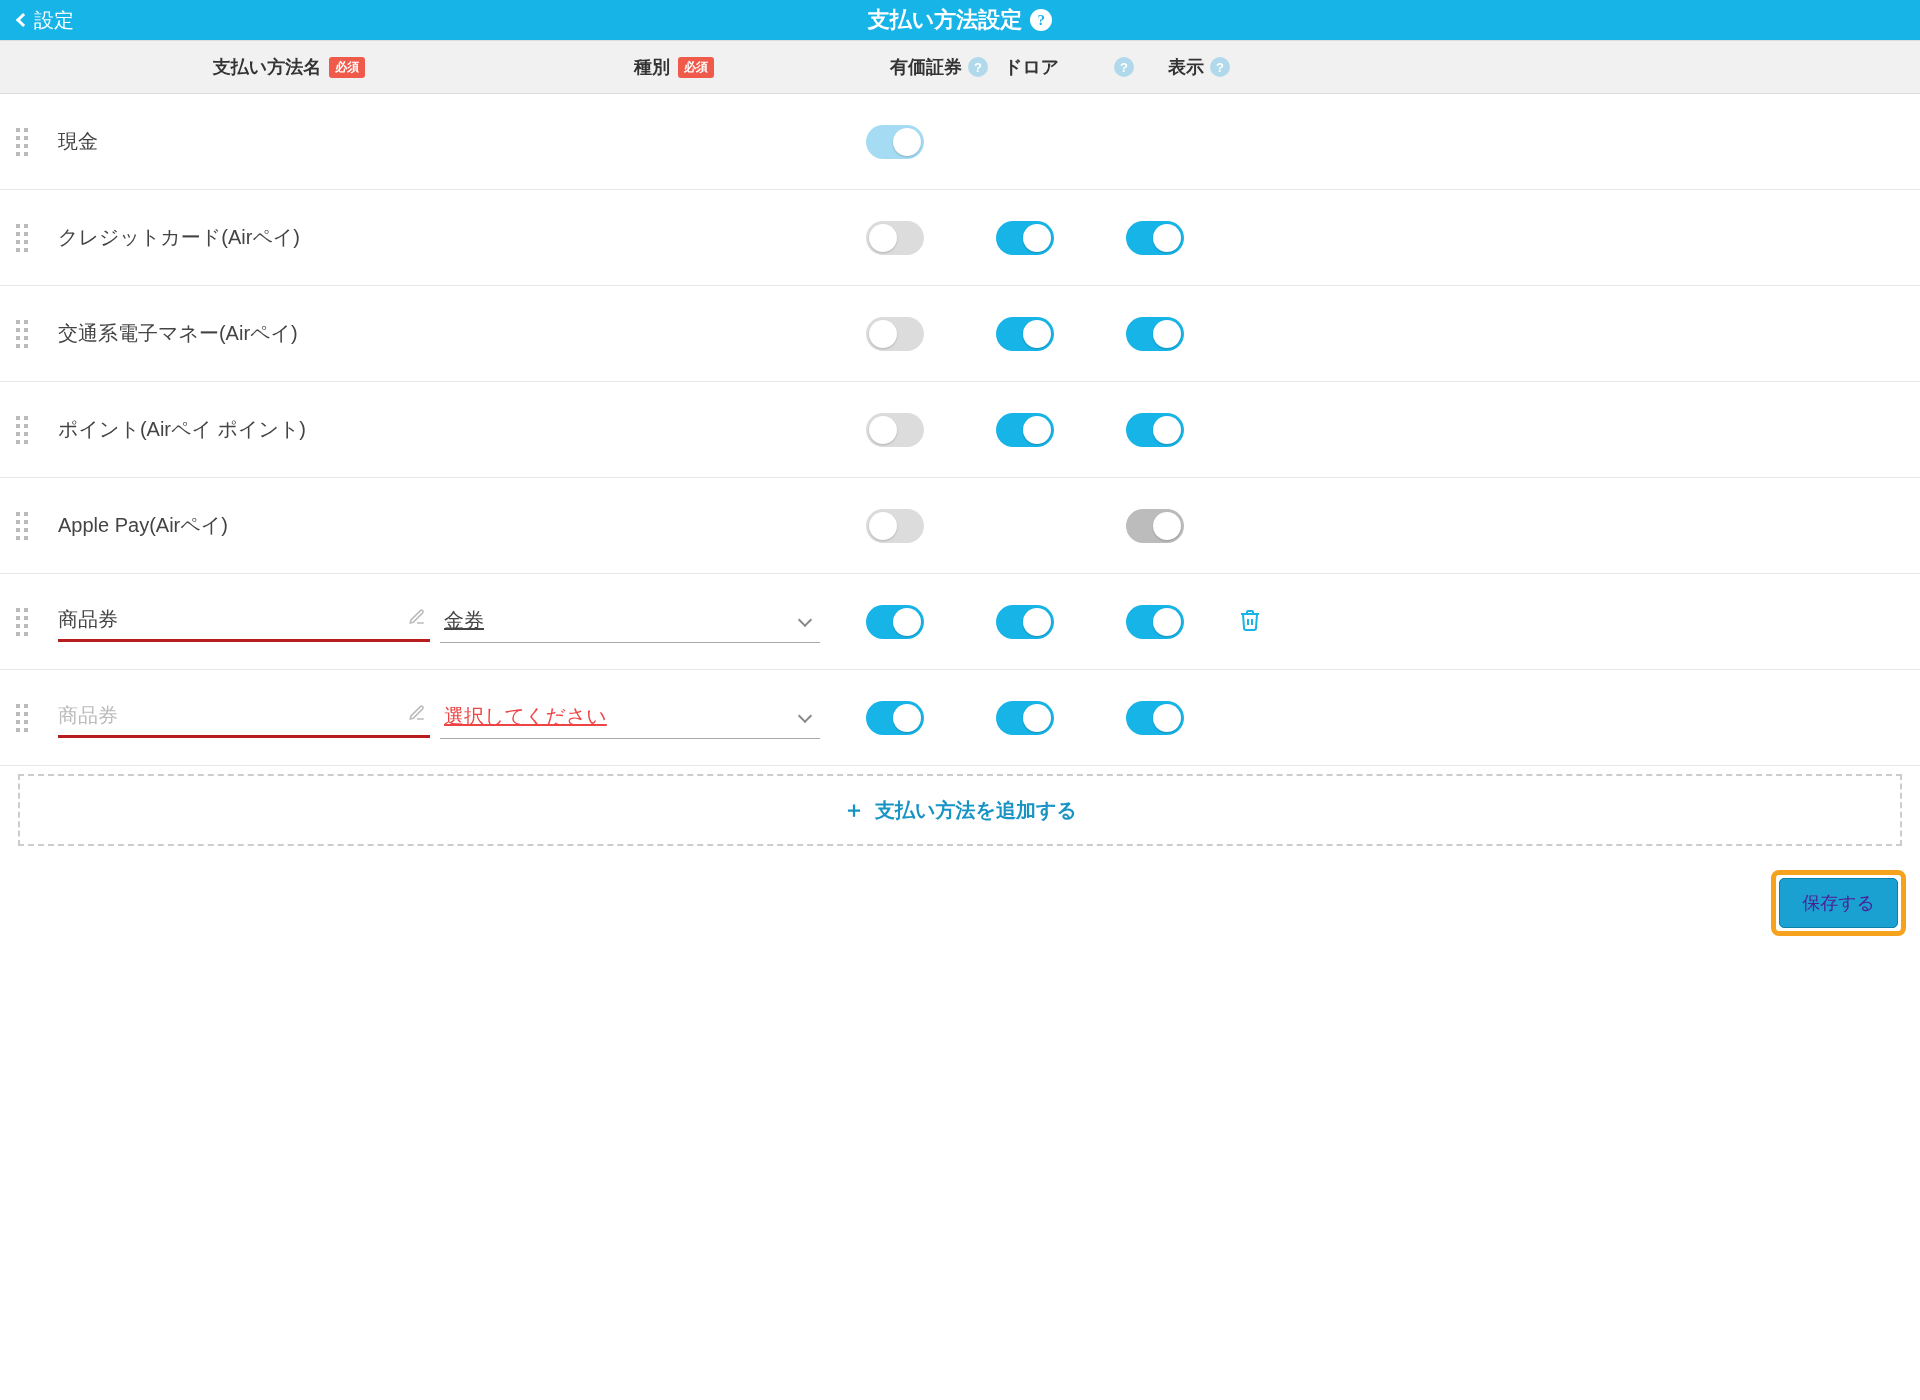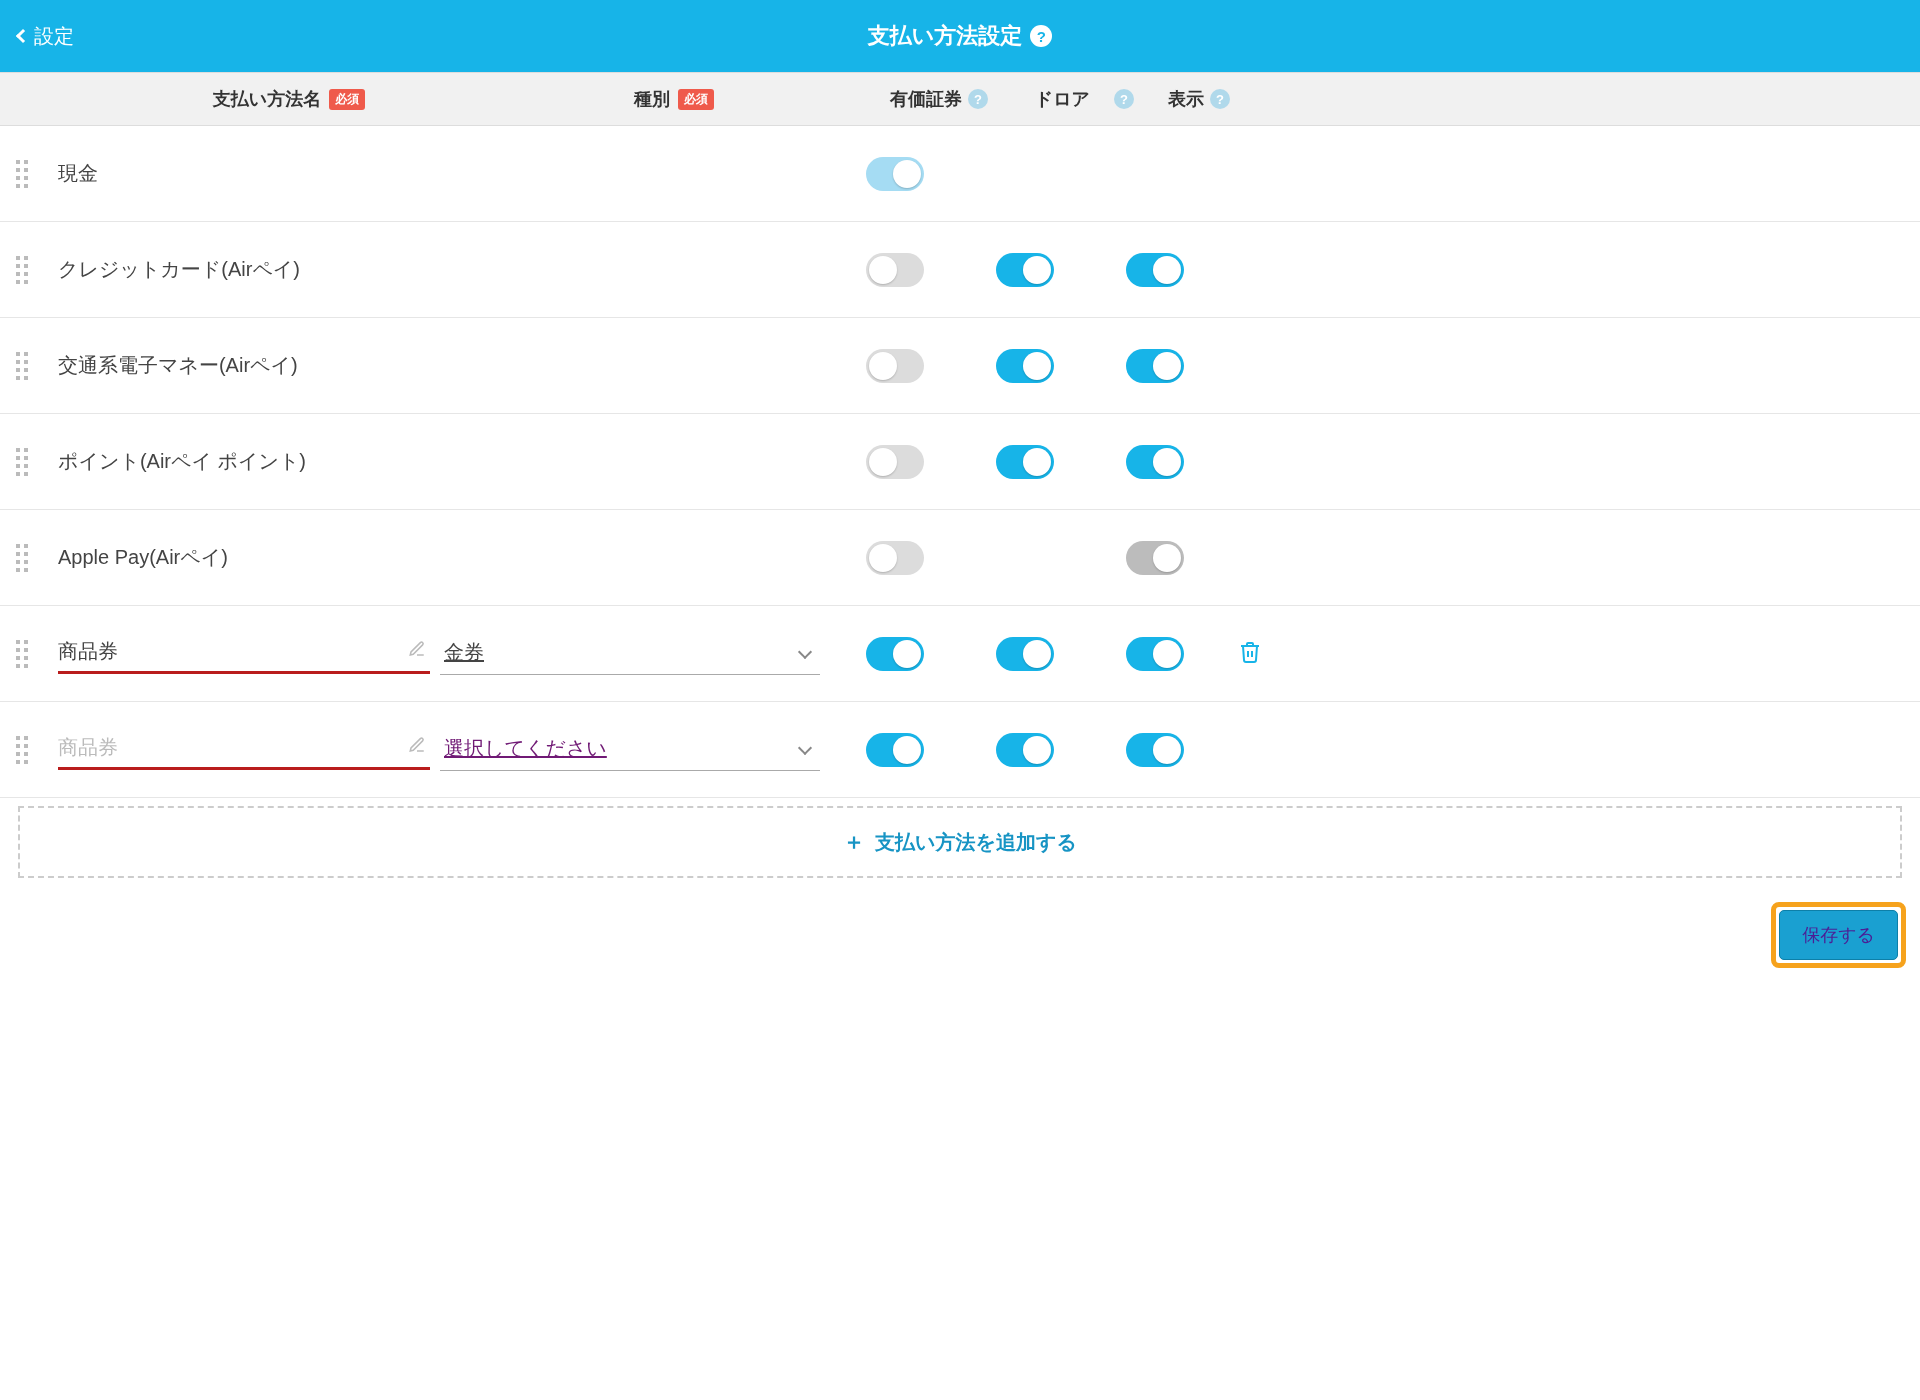--- a/index.html
+++ b/index.html
@@ -5,24 +5,25 @@
 * { box-sizing: border-box; margin: 0; padding: 0; }
 html, body { width: 100%; height: 100%; }
 body {
   font-family: -apple-system, "Hiragino Sans", "Hiragino Kaku Gothic ProN", sans-serif;
   background: #fff;
   color: #333;
 }
 .header {
   background: #17b4e8;
   color: #fff;
-  height: 72px;
+  height: 40px;
   display: flex;
   align-items: center;
   position: relative;
+  font-family: Liberation Serif, serif;
 }
 .back {
   display: flex;
   align-items: center;
   gap: 6px;
   padding: 0 18px;
   font-size: 20px;
   cursor: pointer;
 }
 .back .chev {
@@ -78,21 +79,21 @@
   color: #fff;
   font-size: 12px;
   padding: 2px 6px;
   border-radius: 3px;
   margin-left: 4px;
   font-weight: 700;
 }
 .col-name   { flex: 0 0 430px; display:flex; justify-content:center; align-items:center; gap:4px; padding-left:60px;}
 .col-type   { flex: 0 0 400px; display:flex; justify-content:center; align-items:center; gap:4px;}
 .col-sec    { flex: 0 0 130px; display:flex; justify-content:center; align-items:center; gap:6px;}
-.col-drawer { flex: 0 0 130px; display:flex; justify-content:flex-end; align-items:center; gap:24px;}
+.col-drawer { flex: 0 0 130px; display:flex; justify-content:space-between; align-items:center; gap:10px;}
 .col-disp   { flex: 0 0 130px; display:flex; justify-content:center; align-items:center; gap:6px;}
 .col-trash  { flex: 0 0 60px; display:flex; justify-content:center; align-items:center;}
 
 .rows { }
 .row {
   display: flex;
   align-items: center;
   min-height: 96px;
   border-bottom: 1px solid #e6e6e6;
   padding: 22px 0;
@@ -154,21 +155,21 @@
   display: flex;
   align-items: center;
   justify-content: space-between;
   border-bottom: 1px solid #aaa;
   padding: 6px 4px 8px 4px;
   font-size: 20px;
   color: #444;
   cursor: pointer;
   text-decoration: underline;
 }
-.select-wrap.placeholder { color: #701a75; }
+.select-wrap.placeholder { color: #ef4444; }
 .chev-down {
   width: 10px; height: 10px;
   border-right: 2px solid #888;
   border-bottom: 2px solid #888;
   transform: rotate(45deg);
   margin-right: 6px;
 }
 .toggle-cell {
   flex: 0 0 130px;
   display: flex;

